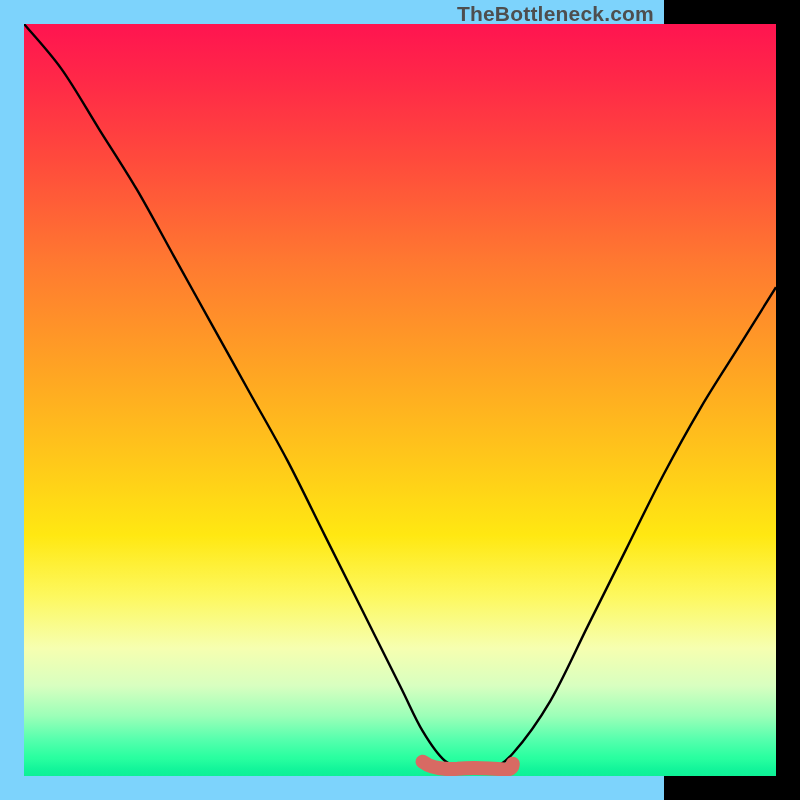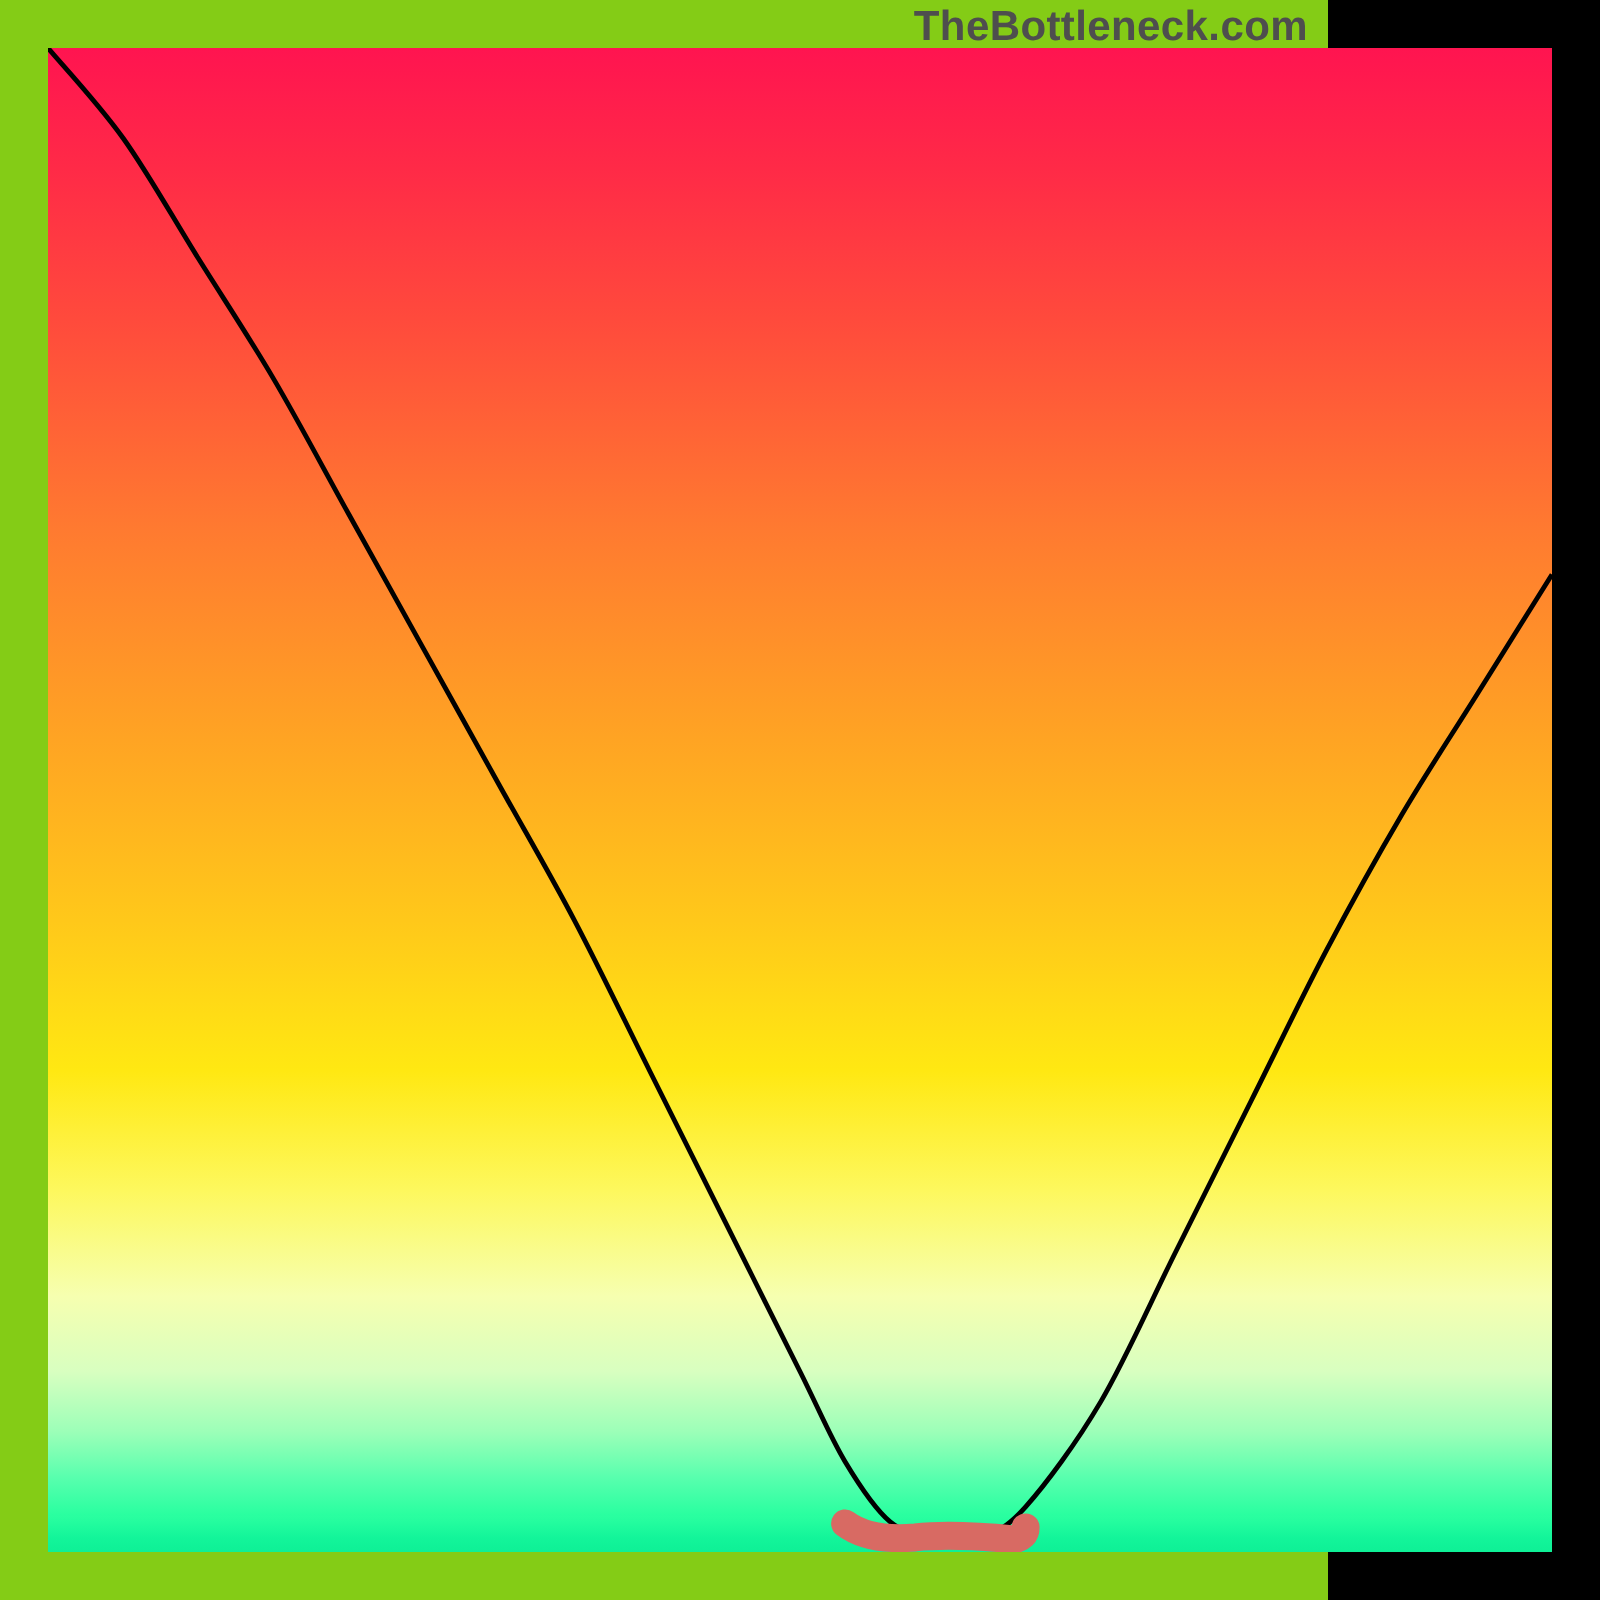--- a/index.html
+++ b/index.html
@@ -8,21 +8,21 @@
     width: 800px;
     height: 800px;
     background: #000;
     overflow: hidden;
     font-family: Arial, Helvetica, sans-serif;
   }
   .frame {
     position: relative;
     width: 664px;
     height: 800px;
-    background: #84cc16;
+    background: #7dd3fc;
   }
   .watermark {
     position: absolute;
     top: 2px;
     right: 10px;
     color: #4e4e4e;
     font-size: 21px;
     font-weight: bold;
     letter-spacing: 0.2px;
     z-index: 5;

